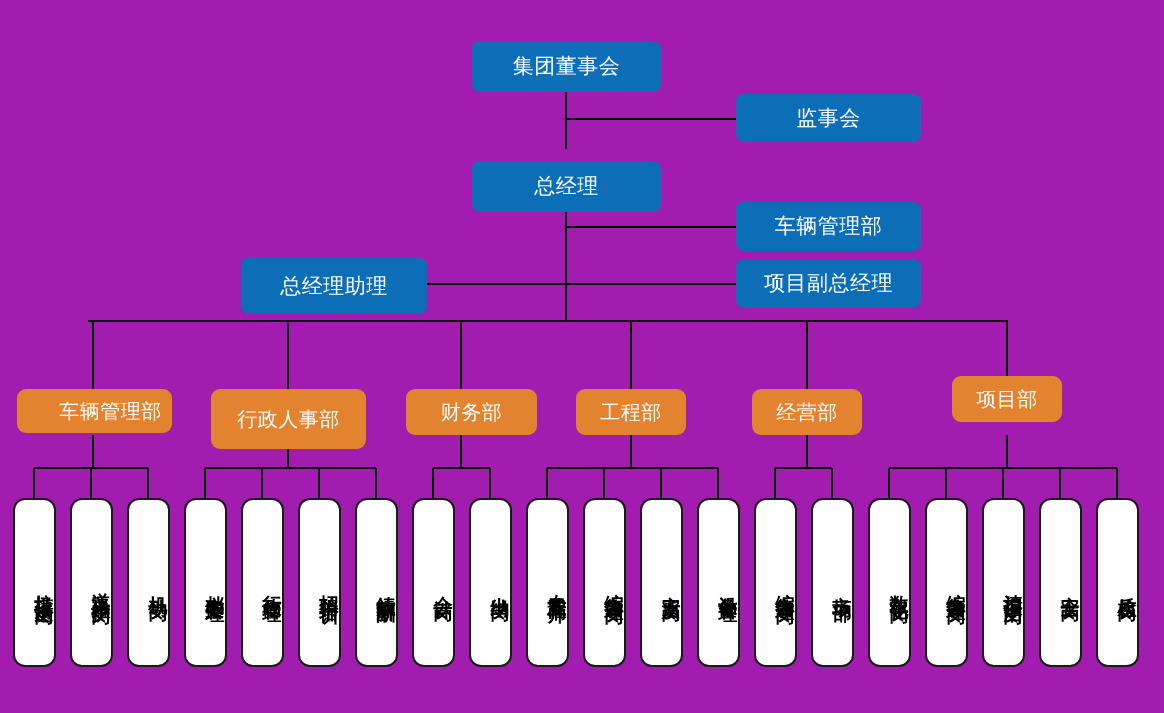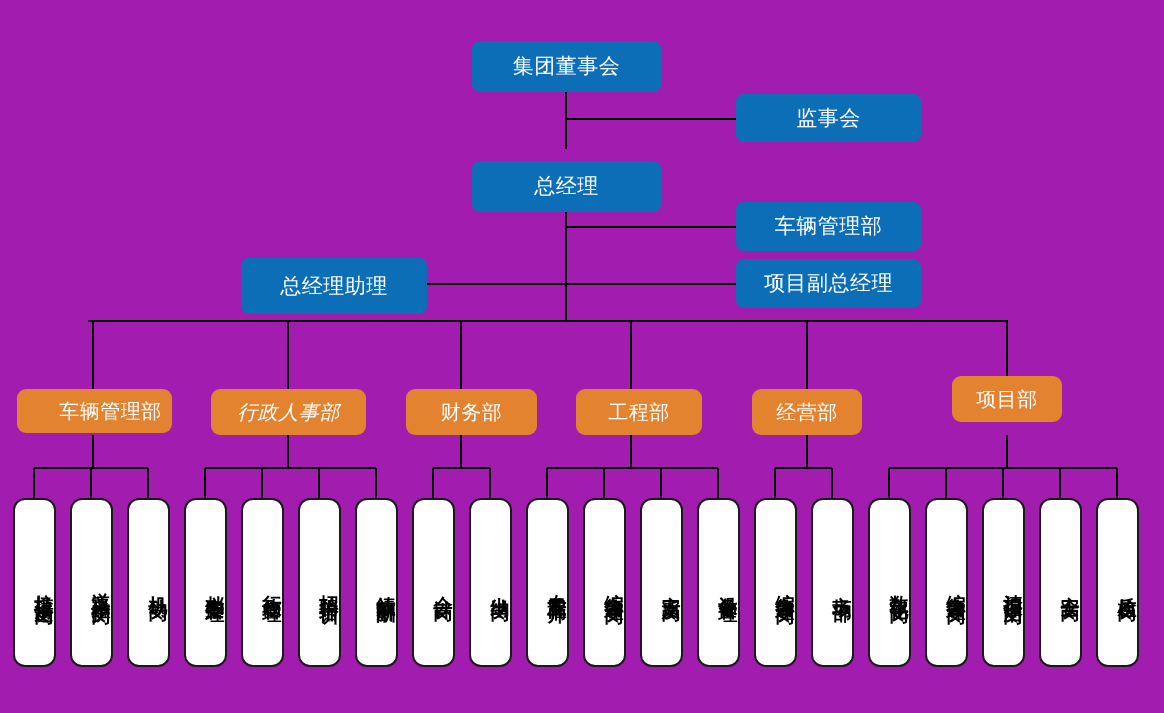--- a/index.html
+++ b/index.html
@@ -137,23 +137,23 @@
   <div id="exec-layer">
       <div class="node exec" style="left: 472px; top: 41px; width: 189px; height: 51px;">集团董事会</div>
       <div class="node exec" style="left: 736px; top: 94px; width: 185px; height: 48px;">监事会</div>
       <div class="node exec" style="left: 472px; top: 149px; width: 189px; height: 51px; margin-top: 12px;">总经理</div>
       <div class="node exec" style="left: 736px; top: 202px; width: 185px; height: 49px;">车辆管理部</div>
       <div class="node exec" style="left: 241px; top: 258px; width: 186px; height: 56px;">总经理助理</div>
       <div class="node exec" style="left: 736px; top: 259px; width: 185px; height: 49px;">项目副总经理</div>
     </div>
   <div id="dept-layer">
       <div class="node dept" style="left: 17px; top: 389px; width: 155px; height: 44px; padding-left: 32px;">车辆管理部</div>
-      <div class="node dept" style="left: 211px; top: 389px; width: 155px; height: 46px; font-style: italic;">行政人事部</div>
+      <div class="node dept" style="left: 211px; top: 389px; width: 155px; height: 60px;">行政人事部</div>
       <div class="node dept" style="left: 406px; top: 389px; width: 131px; height: 46px;">财务部</div>
-      <div class="node dept" style="left: 576px; top: 389px; width: 126px; height: 46px;">工程部</div>
+      <div class="node dept" style="left: 576px; top: 389px; width: 110px; height: 46px;">工程部</div>
       <div class="node dept" style="left: 752px; top: 389px; width: 110px; height: 46px;">经营部</div>
       <div class="node dept" style="left: 952px; top: 376px; width: 110px; height: 46px;">项目部</div>
     </div>
   <div id="leaf-layer">
       <div class="node leaf" style="left: 13px; top: 498px; width: 43px; height: 169px;">垃圾清运岗</div>
       <div class="node leaf" style="left: 70px; top: 498px; width: 43px; height: 169px;">道路维护岗</div>
       <div class="node leaf" style="left: 127px; top: 498px; width: 43px; height: 169px;">机动岗</div>
       <div class="node leaf" style="left: 184px; top: 498px; width: 43px; height: 169px;">档案管理</div>
       <div class="node leaf" style="left: 241px; top: 498px; width: 43px; height: 169px;">行政管理</div>
       <div class="node leaf" style="left: 298px; top: 498px; width: 43px; height: 169px;">招聘培训</div>

